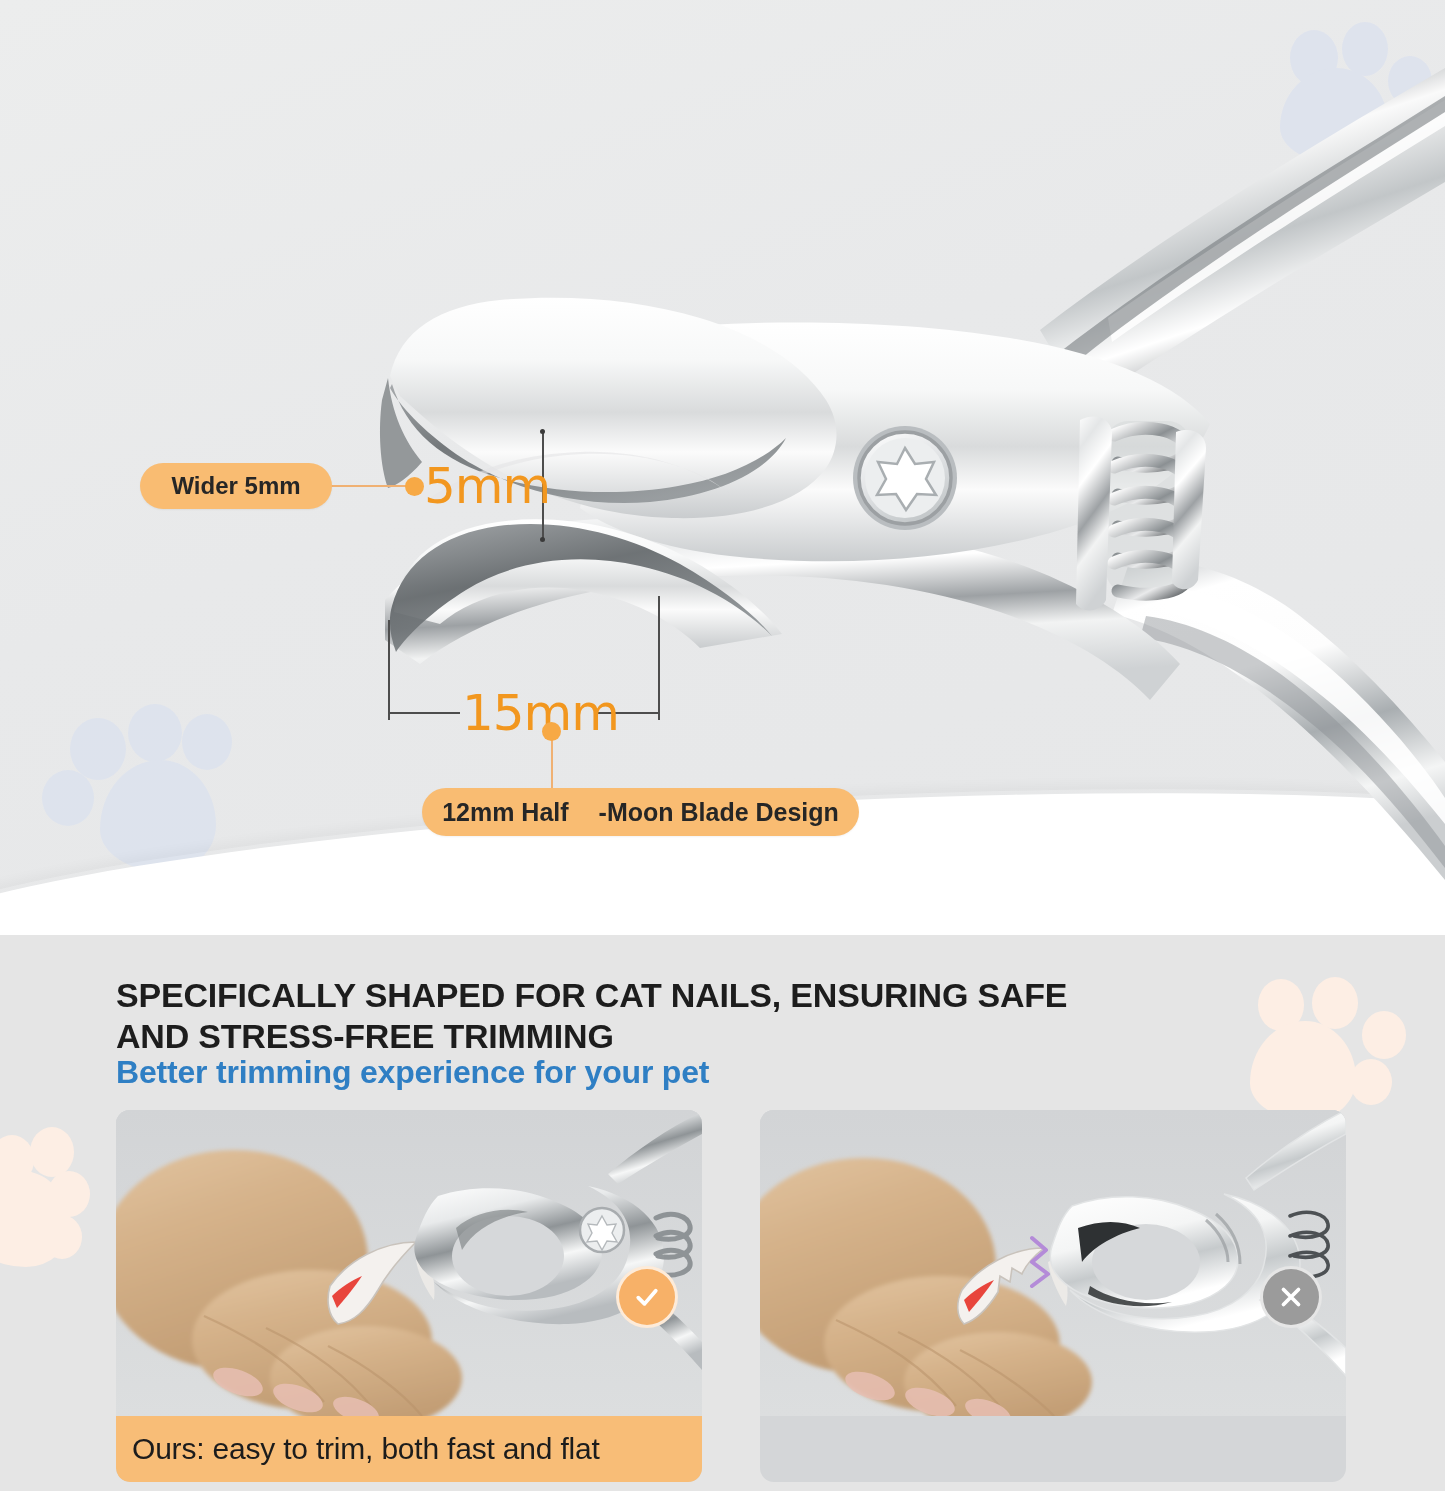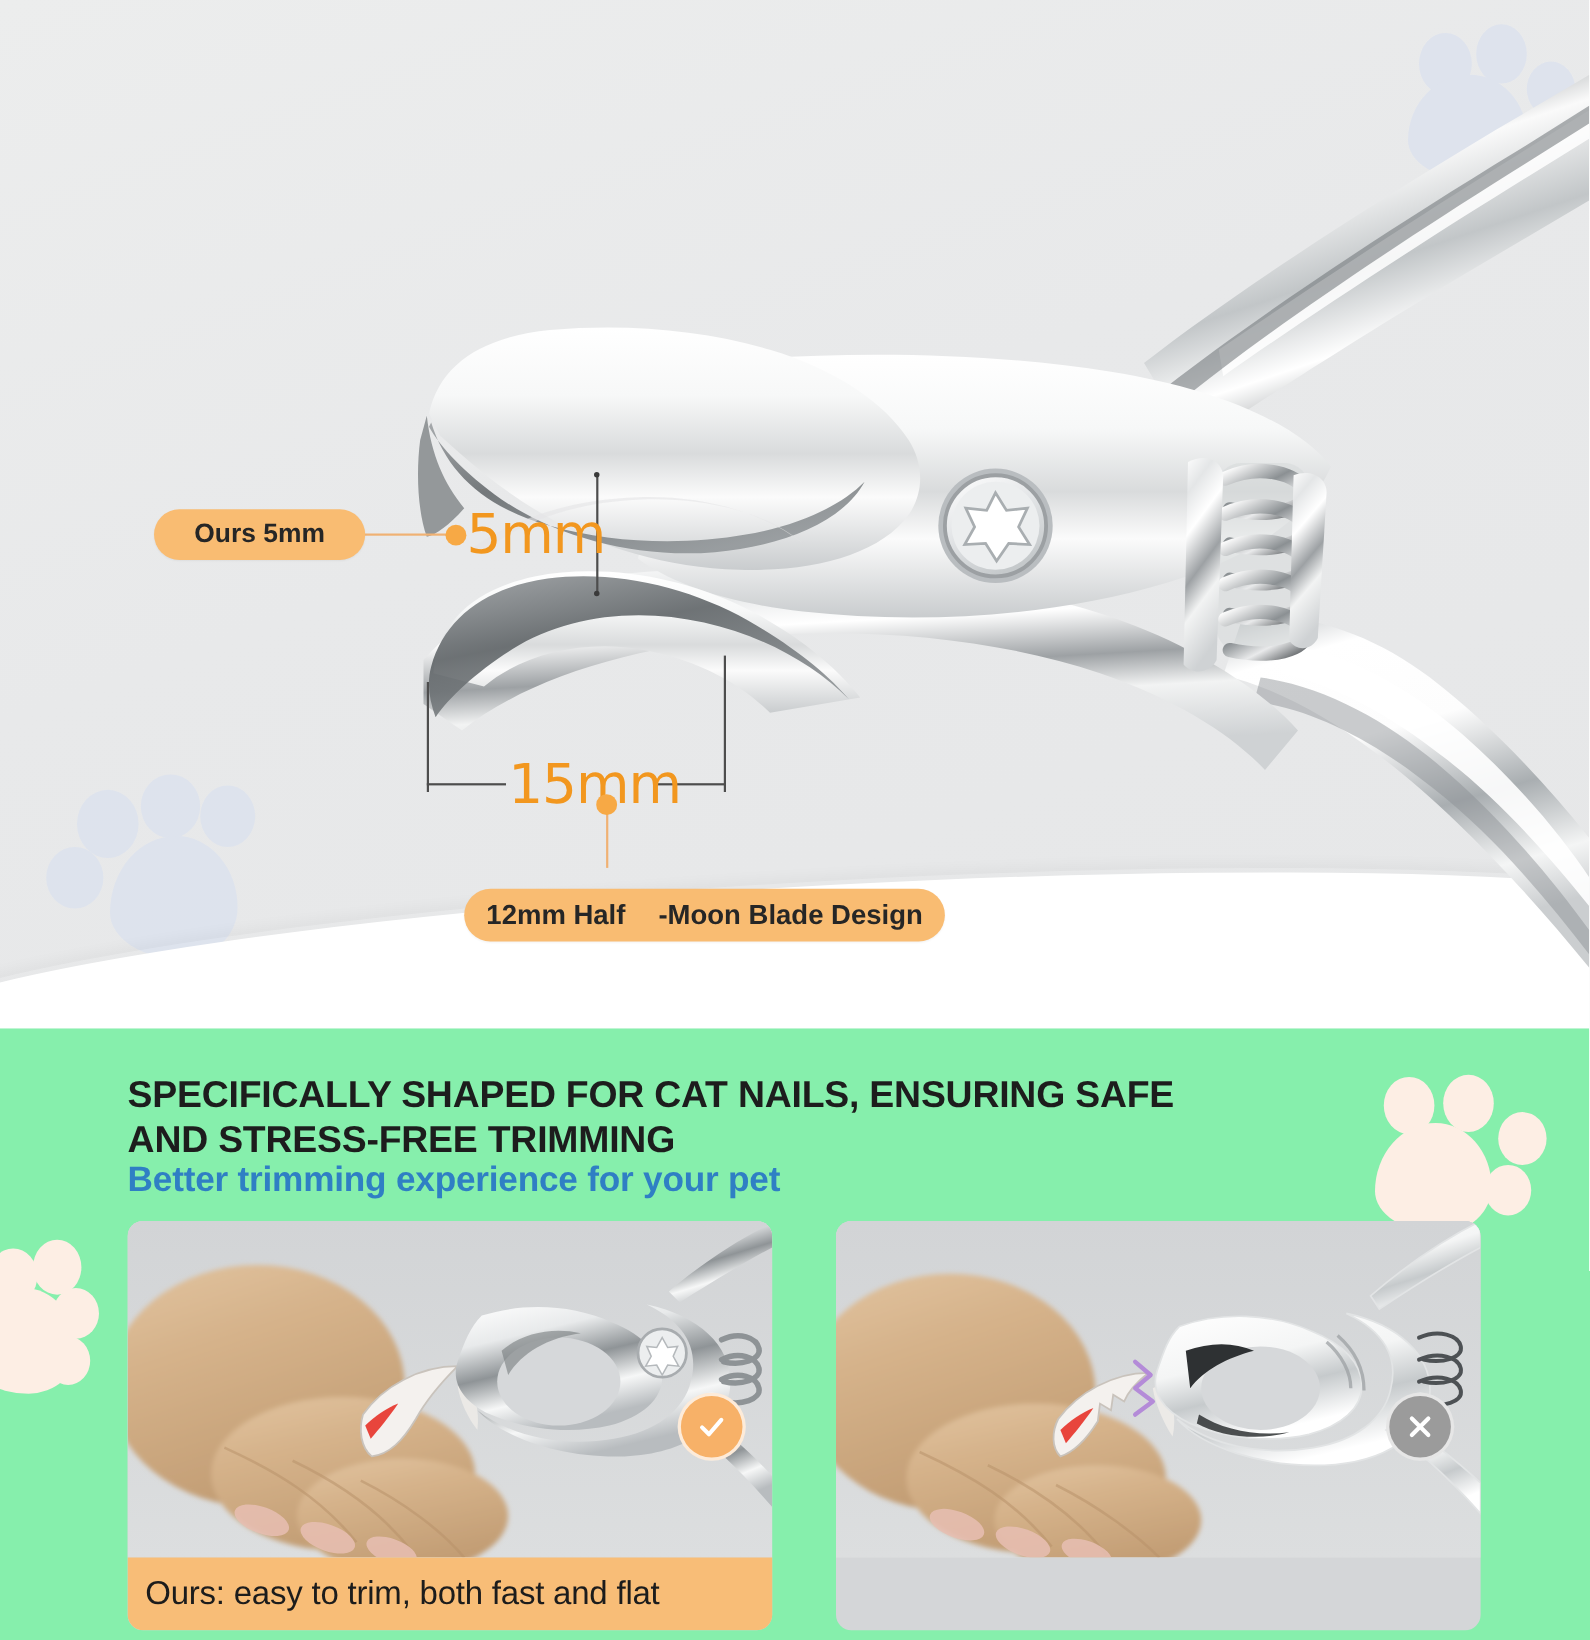--- a/index.html
+++ b/index.html
@@ -72,34 +72,34 @@
   }
   .dim-5mm{left:424px;top:457px;font-size:50px;letter-spacing:-1px;}
   .dim-15mm{left:462px;top:684px;font-size:50px;letter-spacing:-1px;}
 
   .pill{
     position:absolute;background:#f9bc72;border-radius:40px;
     display:flex;align-items:center;justify-content:center;
     color:#262626;z-index:17;box-shadow:0 1px 2px rgba(0,0,0,.05);
   }
   .pill-wider{left:140px;top:463px;width:192px;height:46px;font-size:24px;font-weight:bold;}
-  .pill-halfmoon{left:422px;top:808px;width:437px;height:48px;font-size:25px;gap:30px;}
+  .pill-halfmoon{left:422px;top:788px;width:437px;height:48px;font-size:25px;gap:30px;}
   .pill-halfmoon b{font-weight:bold;}
   .pill-halfmoon span{font-weight:bold;}
 
   .leader{position:absolute;background:#f0b173;z-index:15;}
   .leader-h{height:2px;left:331px;top:485px;width:81px;}
   .leader-v{width:2px;left:551px;top:731px;height:58px;}
   .leader-dot{position:absolute;border-radius:50%;background:#f7a945;z-index:16;}
   .dot-5{left:405px;top:477px;width:19px;height:19px;}
   .dot-15{left:542px;top:722px;width:19px;height:19px;}
 
   
   .bottom-section{
-    position:absolute;left:0;top:935px;width:1445px;height:556px;background:#86efac;z-index:8;
+    position:absolute;left:0;top:935px;width:1445px;height:556px;background:#e5e5e5;z-index:8;
   }
   .sec-title{
     position:absolute;left:116px;top:40px;width:1000px;
     font-size:34px;font-weight:bold;color:#1d1d1d;line-height:1.22;
     letter-spacing:-.2px;
   }
   .sec-sub{
     position:absolute;left:116px;top:119px;
     font-size:32px;font-weight:bold;color:#2f7fc4;letter-spacing:-.2px;
   }
@@ -273,21 +273,21 @@
     </svg>
 
     <div class="dim-line v-line" style="left:542px;top:432px;height:108px;"></div>
     <div class="tick-dot" style="left:540px;top:429px;"></div>
     <div class="tick-dot" style="left:540px;top:537px;"></div>
 
     <div class="dim-text dim-5mm">5mm</div>
 
     <div class="leader leader-h"></div>
     <div class="leader-dot dot-5"></div>
-    <div class="pill pill-wider">Ours 5mm</div>
+    <div class="pill pill-wider">Wider 5mm</div>
 
     <div class="dim-line v-line" style="left:388px;top:620px;height:100px;"></div>
     <div class="dim-line v-line" style="left:658px;top:596px;height:124px;"></div>
     <div class="dim-line h-line" style="left:388px;top:712px;width:72px;"></div>
     <div class="dim-line h-line" style="left:594px;top:712px;width:66px;"></div>
 
     <div class="dim-text dim-15mm">15mm</div>
 
     <div class="leader leader-v"></div>
     <div class="leader-dot dot-15"></div>

